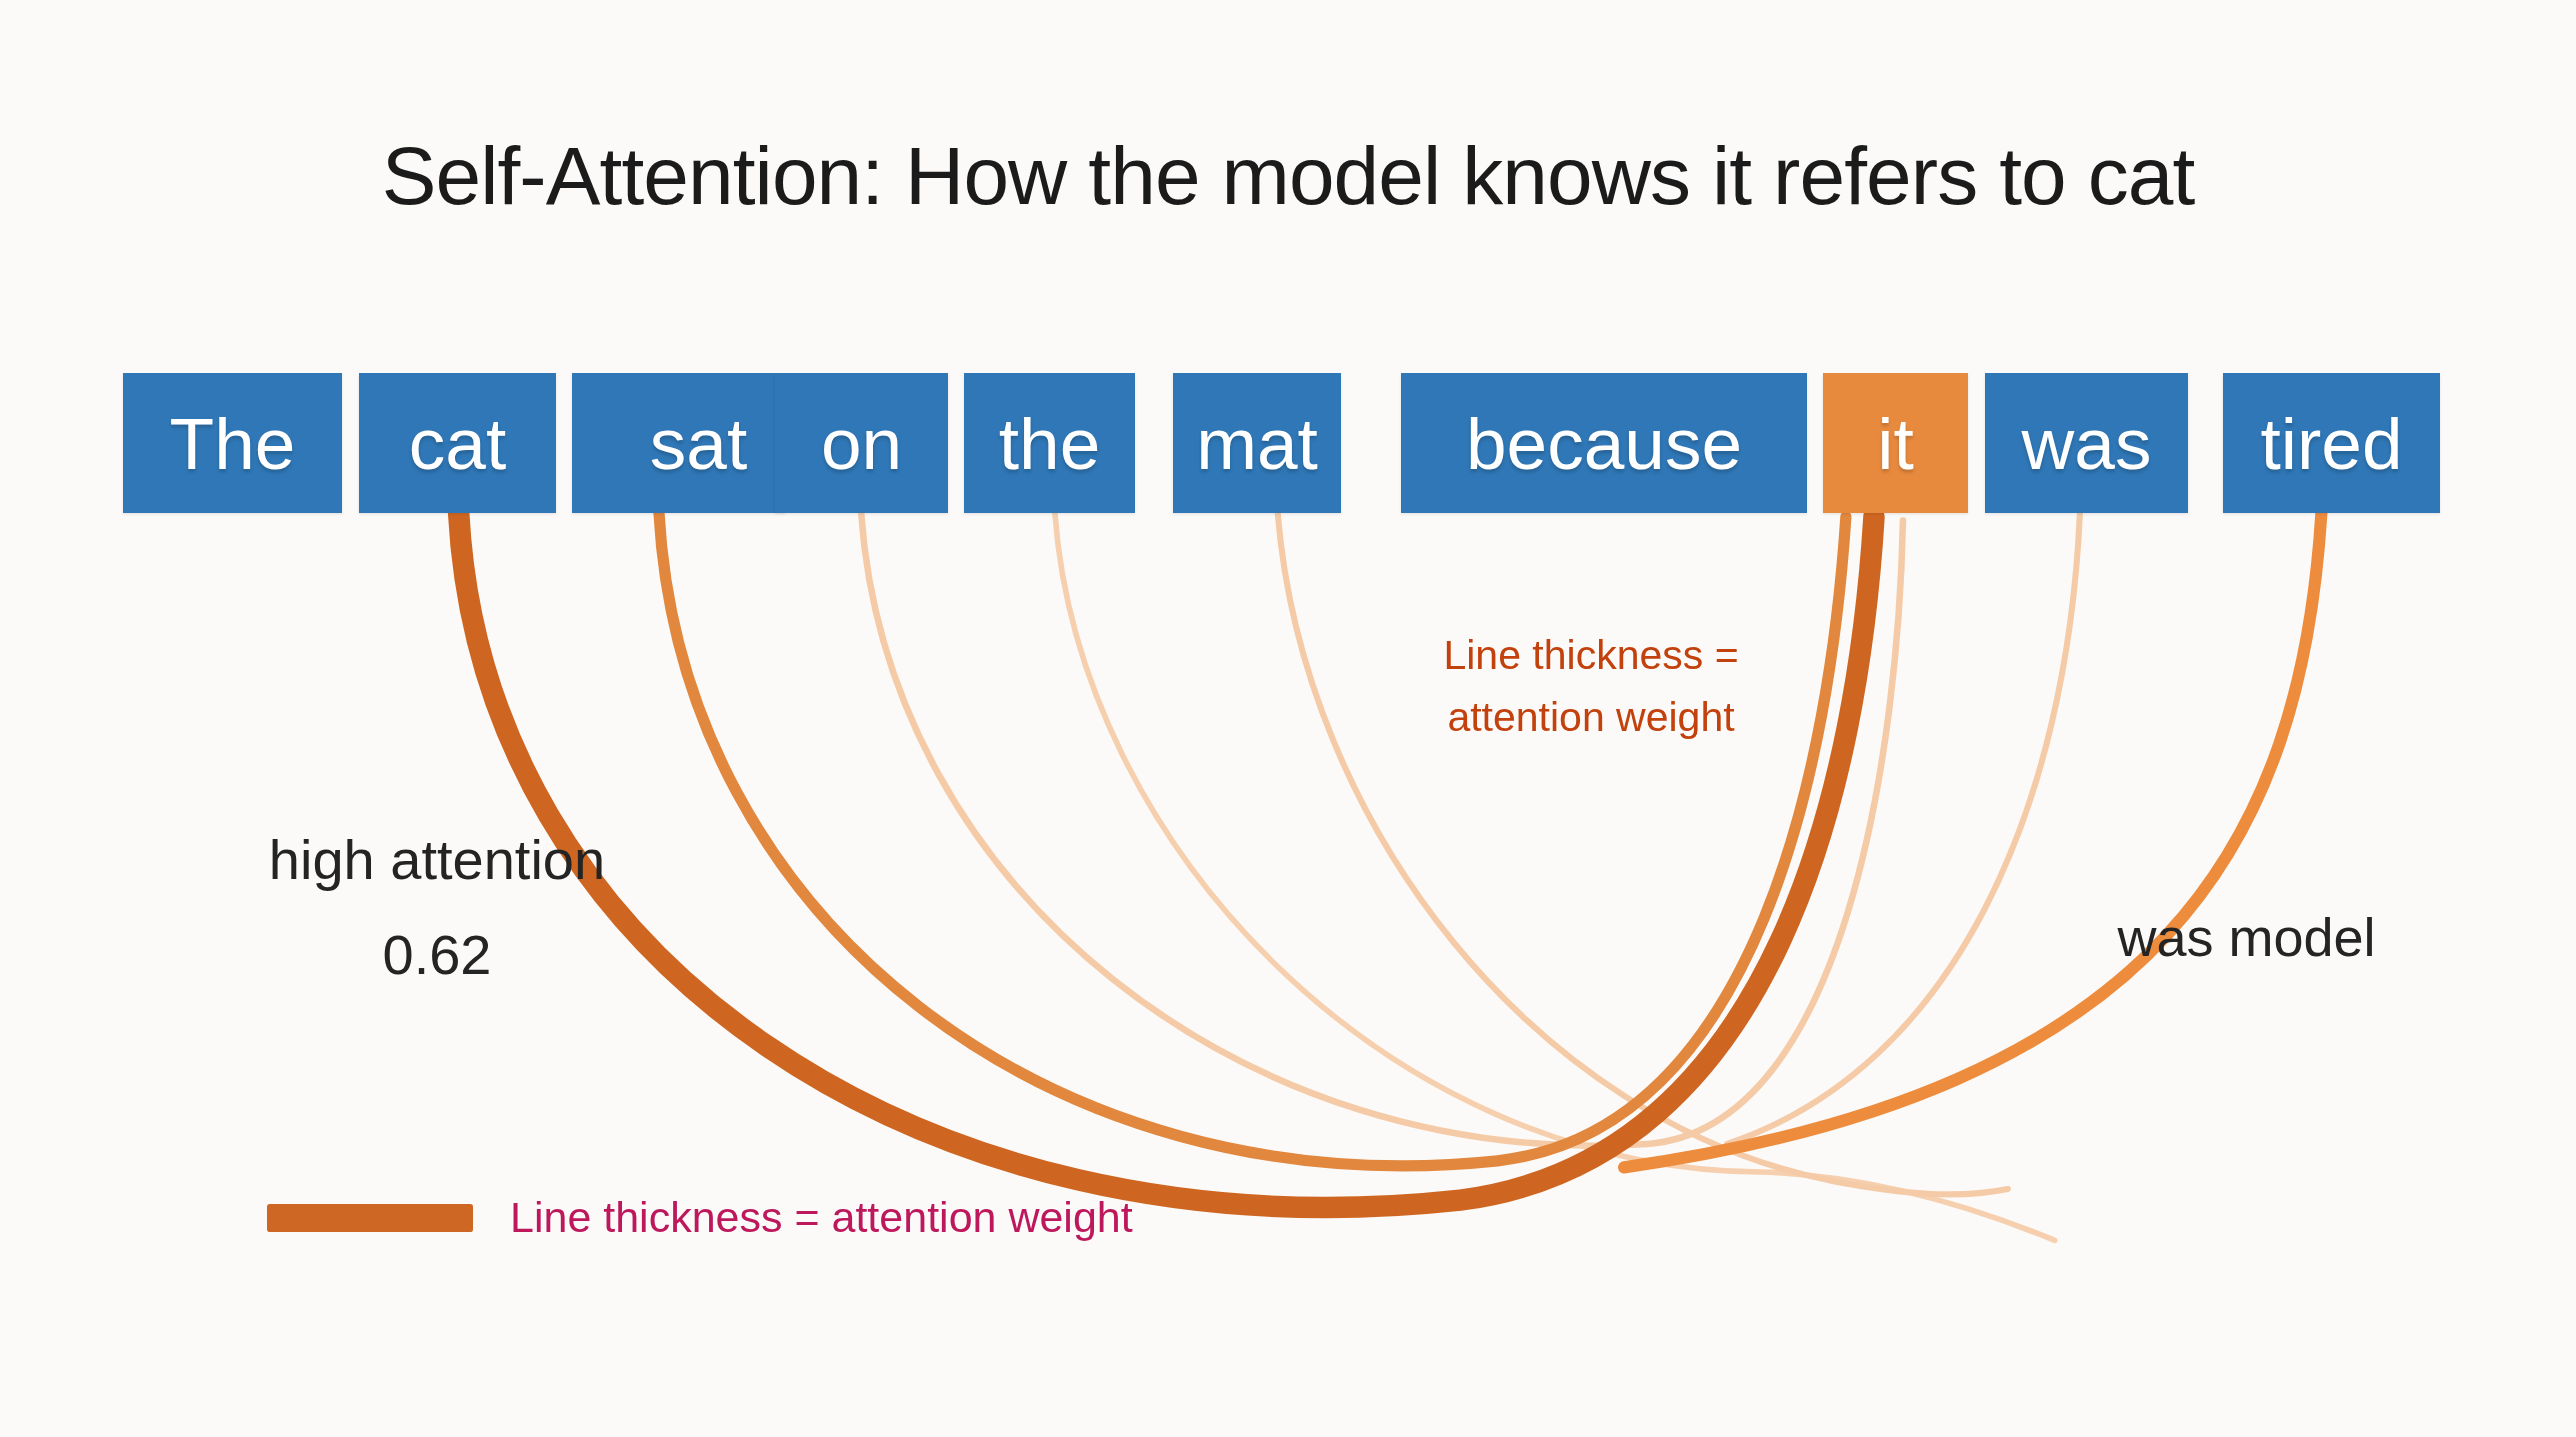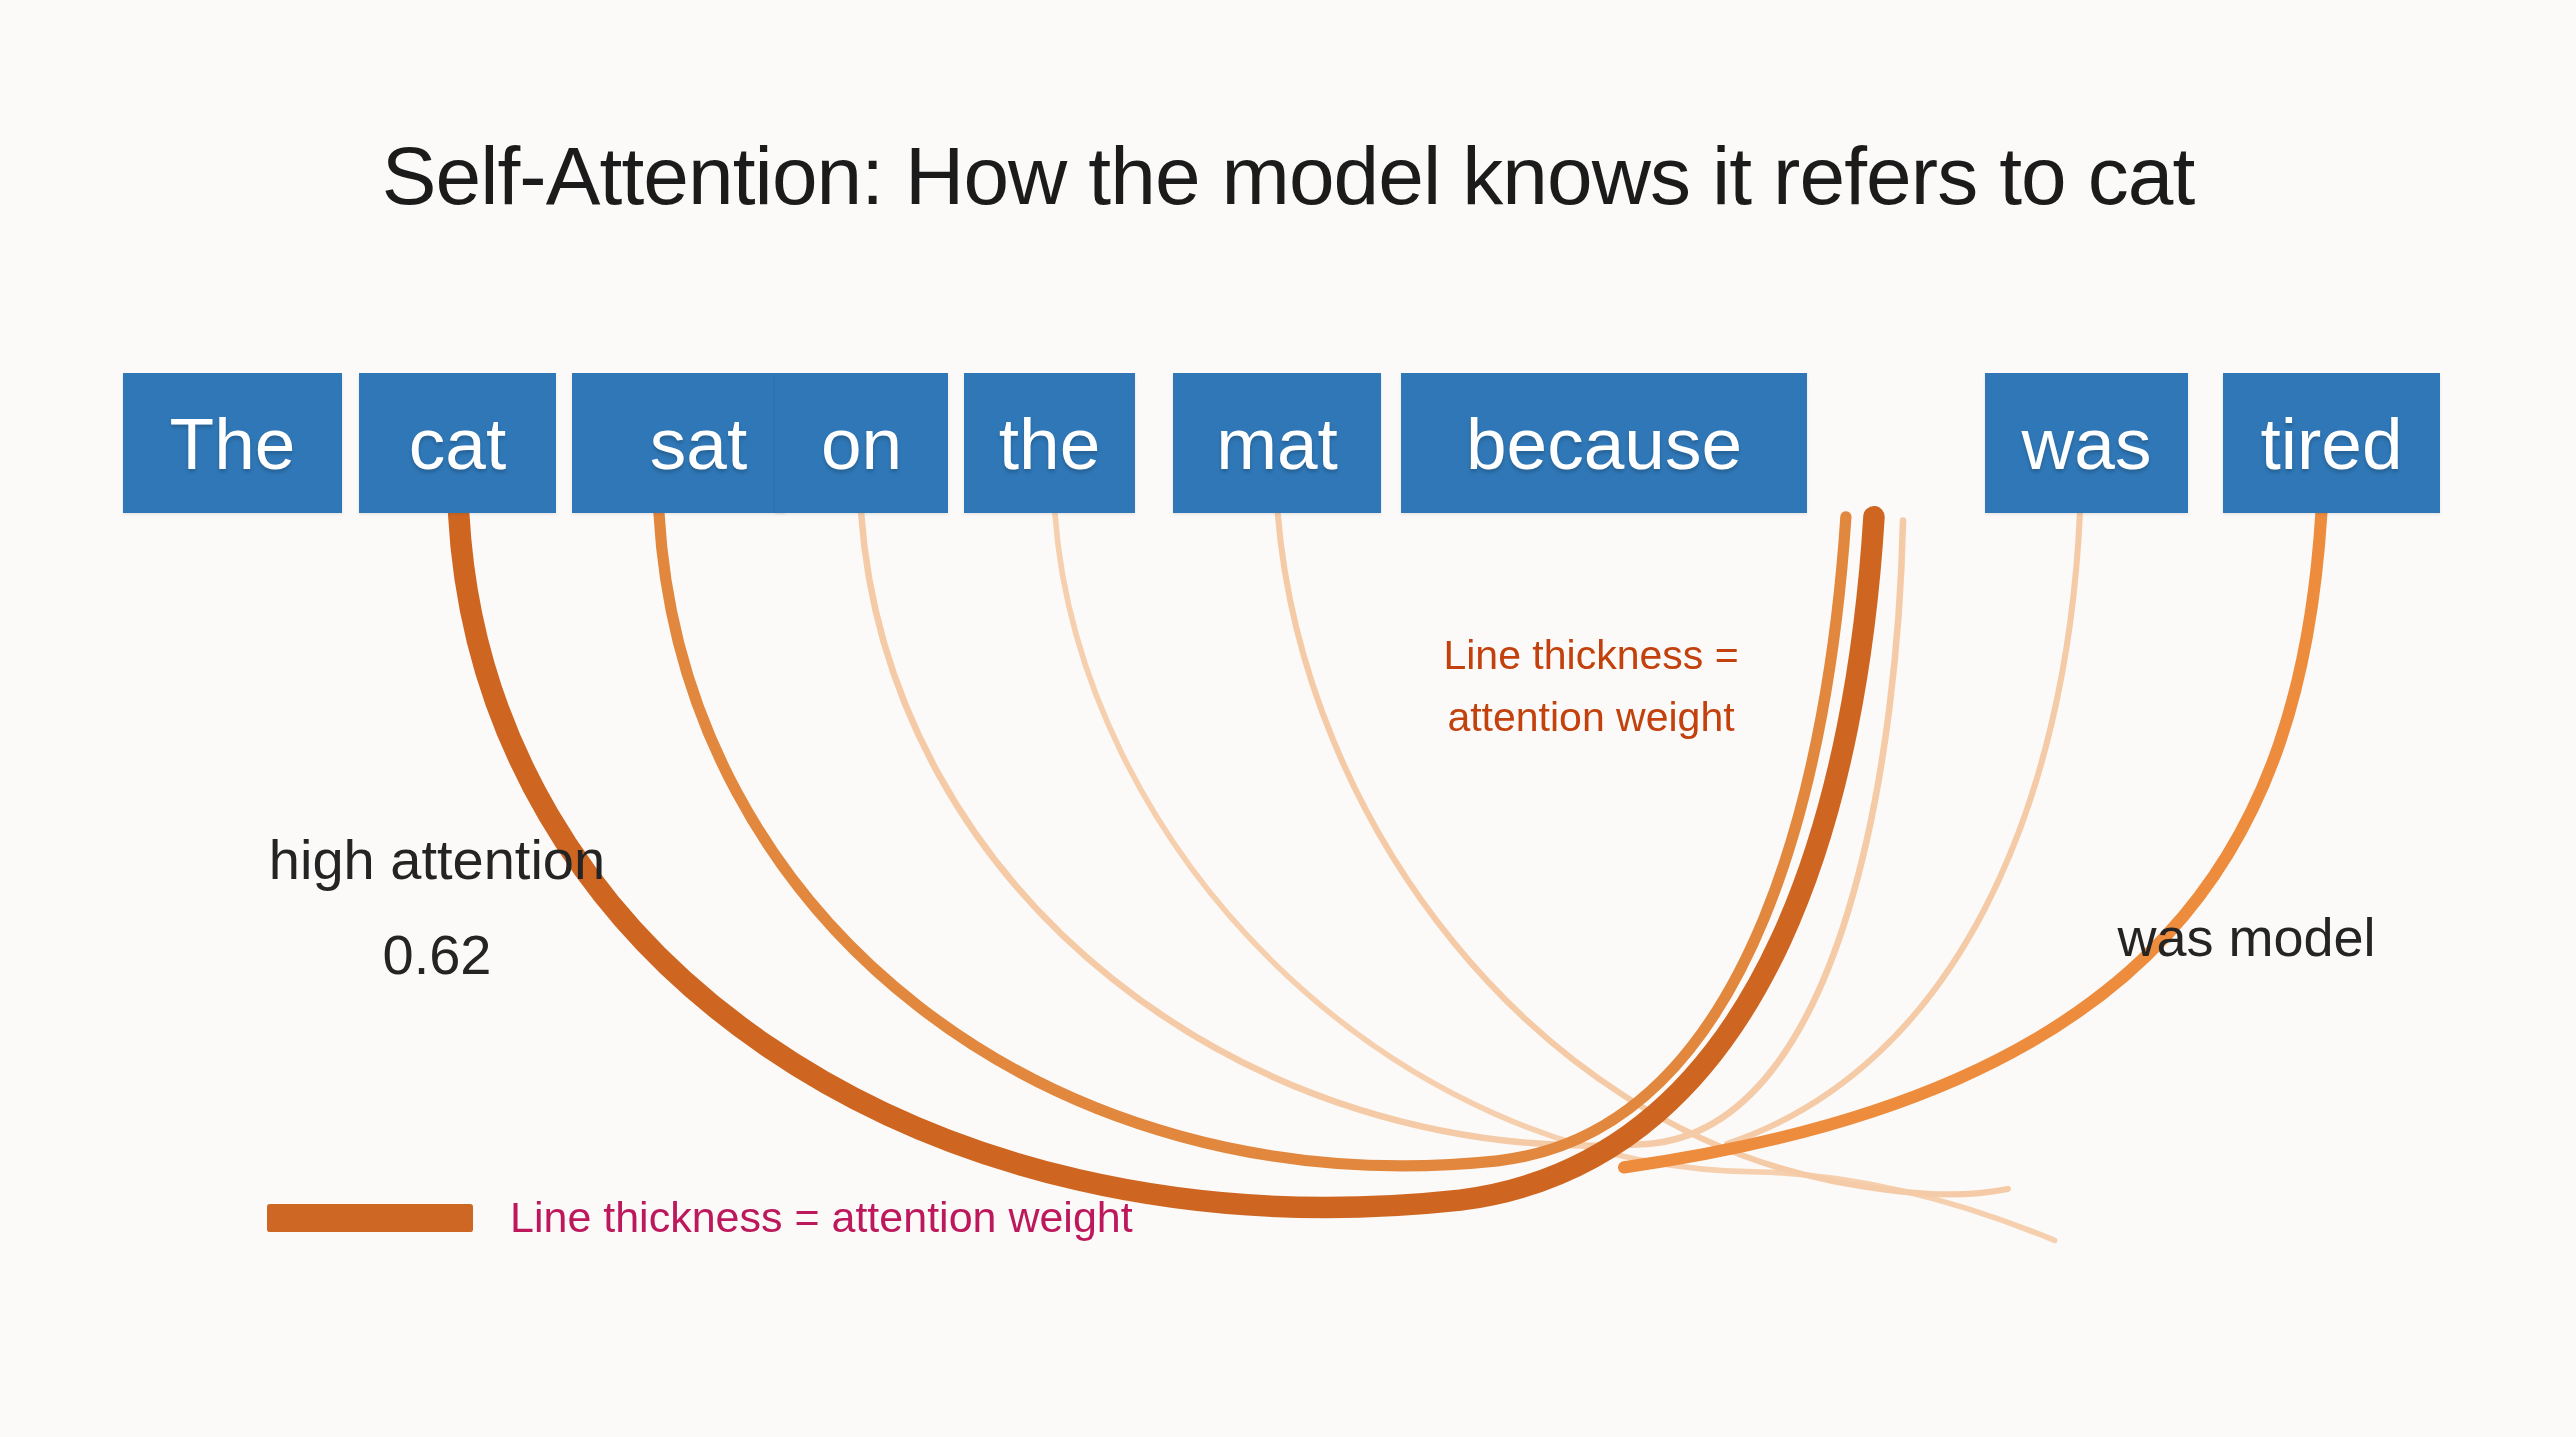--- a/index.html
+++ b/index.html
@@ -22,21 +22,21 @@
     font-size:73px;font-weight:400;
     text-shadow:0 2.8px 3.7px rgba(0,0,0,0.18);
     box-shadow:0 1.9px 2.8px rgba(0,0,0,0.10);
   }
   .token.hl{background:#e88a3e;}
   .tok-0{left:123px;width:219px;}
   .tok-1{left:359px;width:197px;}
   .tok-2{left:572px;width:173px;padding-left:40px;}
   .tok-3{left:775px;width:173px;}
   .tok-4{left:964px;width:171px;}
-  .tok-5{left:1173px;width:208px;}
+  .tok-5{left:1173px;width:168px;}
   .tok-6{left:1401px;width:406px;}
   .tok-7{left:1823px;width:145px;}
   .tok-8{left:1985px;width:203px;}
   .tok-9{left:2223px;width:217px;}
   .note-center{
     position:absolute;left:1310px;top:625px;width:562px;
     text-align:center;font-size:41px;line-height:1.5;color:#c2410c;
   }
   .note-high{
     position:absolute;left:156px;top:812px;width:562px;
@@ -72,20 +72,21 @@
 
   <div class="title">Self-Attention: How the model knows it refers to cat</div>
 
   <div class="token tok-0">The</div>
   <div class="token tok-1">cat</div>
   <div class="token tok-2">sat</div>
   <div class="token tok-3">on</div>
   <div class="token tok-4">the</div>
   <div class="token tok-5">mat</div>
   <div class="token tok-6">because</div>
+  <div class="token tok-7 hl">it</div>
   <div class="token tok-8">was</div>
   <div class="token tok-9">tired</div>
 
   <div class="note-center">
     <div>Line thickness =</div>
     <div>attention weight</div>
   </div>
 
   <div class="note-high">
     <div>high attention</div>

